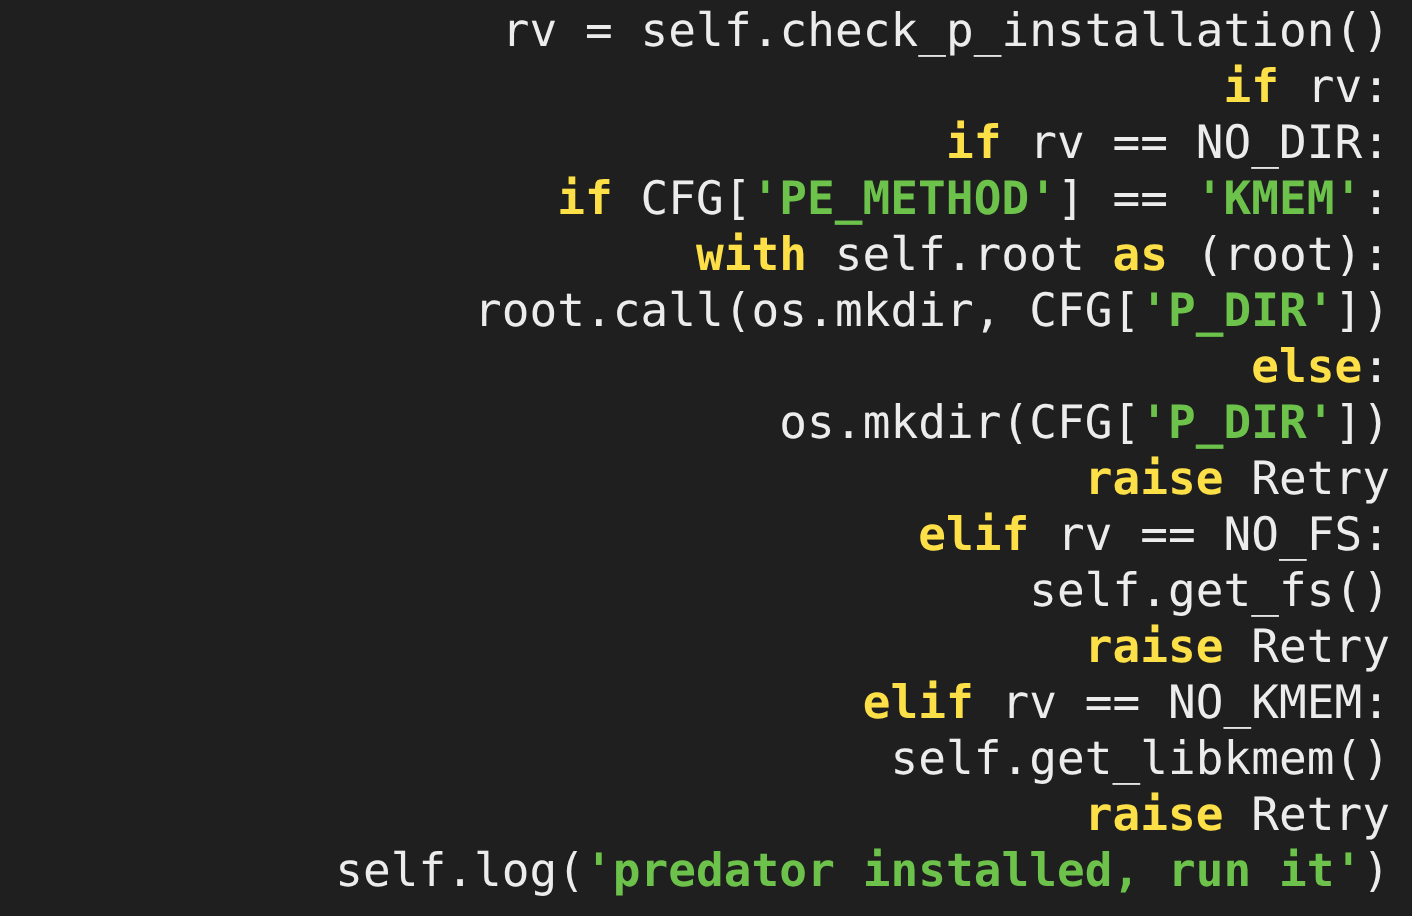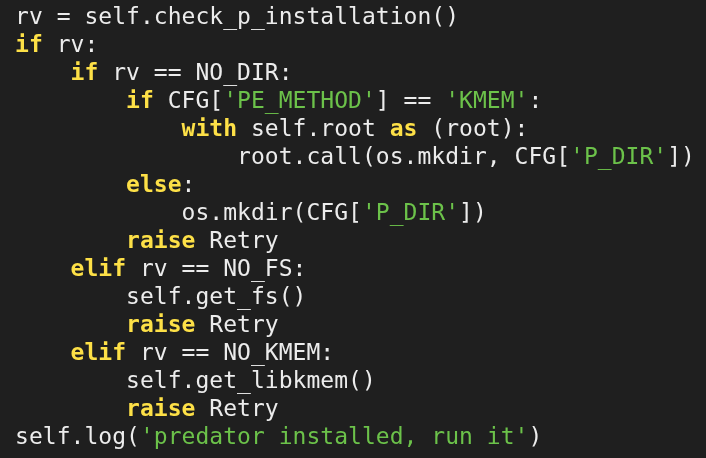--- a/index.html
+++ b/index.html
@@ -17,22 +17,23 @@
       position: absolute;
       left: 15px;
       top: 2px;
       margin: 0;
       font-family: "DejaVu Sans Mono", "Liberation Mono", monospace;
       font-size: 23px;
       line-height: 28px;
       color: #ececec;
       white-space: pre;
       letter-spacing: 0.03px;
+      text-align: right;
     }
     .line { display: block; height: 28px; }
     .kw { color: #fde047; font-weight: bold; }
-    .str { color: #6cc24a; font-weight: normal; }
+    .str { color: #6cc24a; font-weight: bold; }
     .plain { color: #ececec; }
   </style>
 </head>
 <body>
 
 <pre class="code" id="code"><span class="line"><span class="plain">rv = self.check_p_installation()</span></span><span class="line"><span class="kw">if</span><span class="plain"> rv:</span></span><span class="line"><span class="plain">    </span><span class="kw">if</span><span class="plain"> rv == NO_DIR:</span></span><span class="line"><span class="plain">        </span><span class="kw">if</span><span class="plain"> CFG[</span><span class="str">'PE_METHOD'</span><span class="plain">] == </span><span class="str">'KMEM'</span><span class="plain">:</span></span><span class="line"><span class="plain">            </span><span class="kw">with</span><span class="plain"> self.root </span><span class="kw">as</span><span class="plain"> (root):</span></span><span class="line"><span class="plain">                root.call(os.mkdir, CFG[</span><span class="str">'P_DIR'</span><span class="plain">])</span></span><span class="line"><span class="plain">        </span><span class="kw">else</span><span class="plain">:</span></span><span class="line"><span class="plain">            os.mkdir(CFG[</span><span class="str">'P_DIR'</span><span class="plain">])</span></span><span class="line"><span class="plain">        </span><span class="kw">raise</span><span class="plain"> Retry</span></span><span class="line"><span class="plain">    </span><span class="kw">elif</span><span class="plain"> rv == NO_FS:</span></span><span class="line"><span class="plain">        self.get_fs()</span></span><span class="line"><span class="plain">        </span><span class="kw">raise</span><span class="plain"> Retry</span></span><span class="line"><span class="plain">    </span><span class="kw">elif</span><span class="plain"> rv == NO_KMEM:</span></span><span class="line"><span class="plain">        self.get_libkmem()</span></span><span class="line"><span class="plain">        </span><span class="kw">raise</span><span class="plain"> Retry</span></span><span class="line"><span class="plain">self.log(</span><span class="str">'predator installed, run it'</span><span class="plain">)</span></span></pre>
 
 </body></html>

